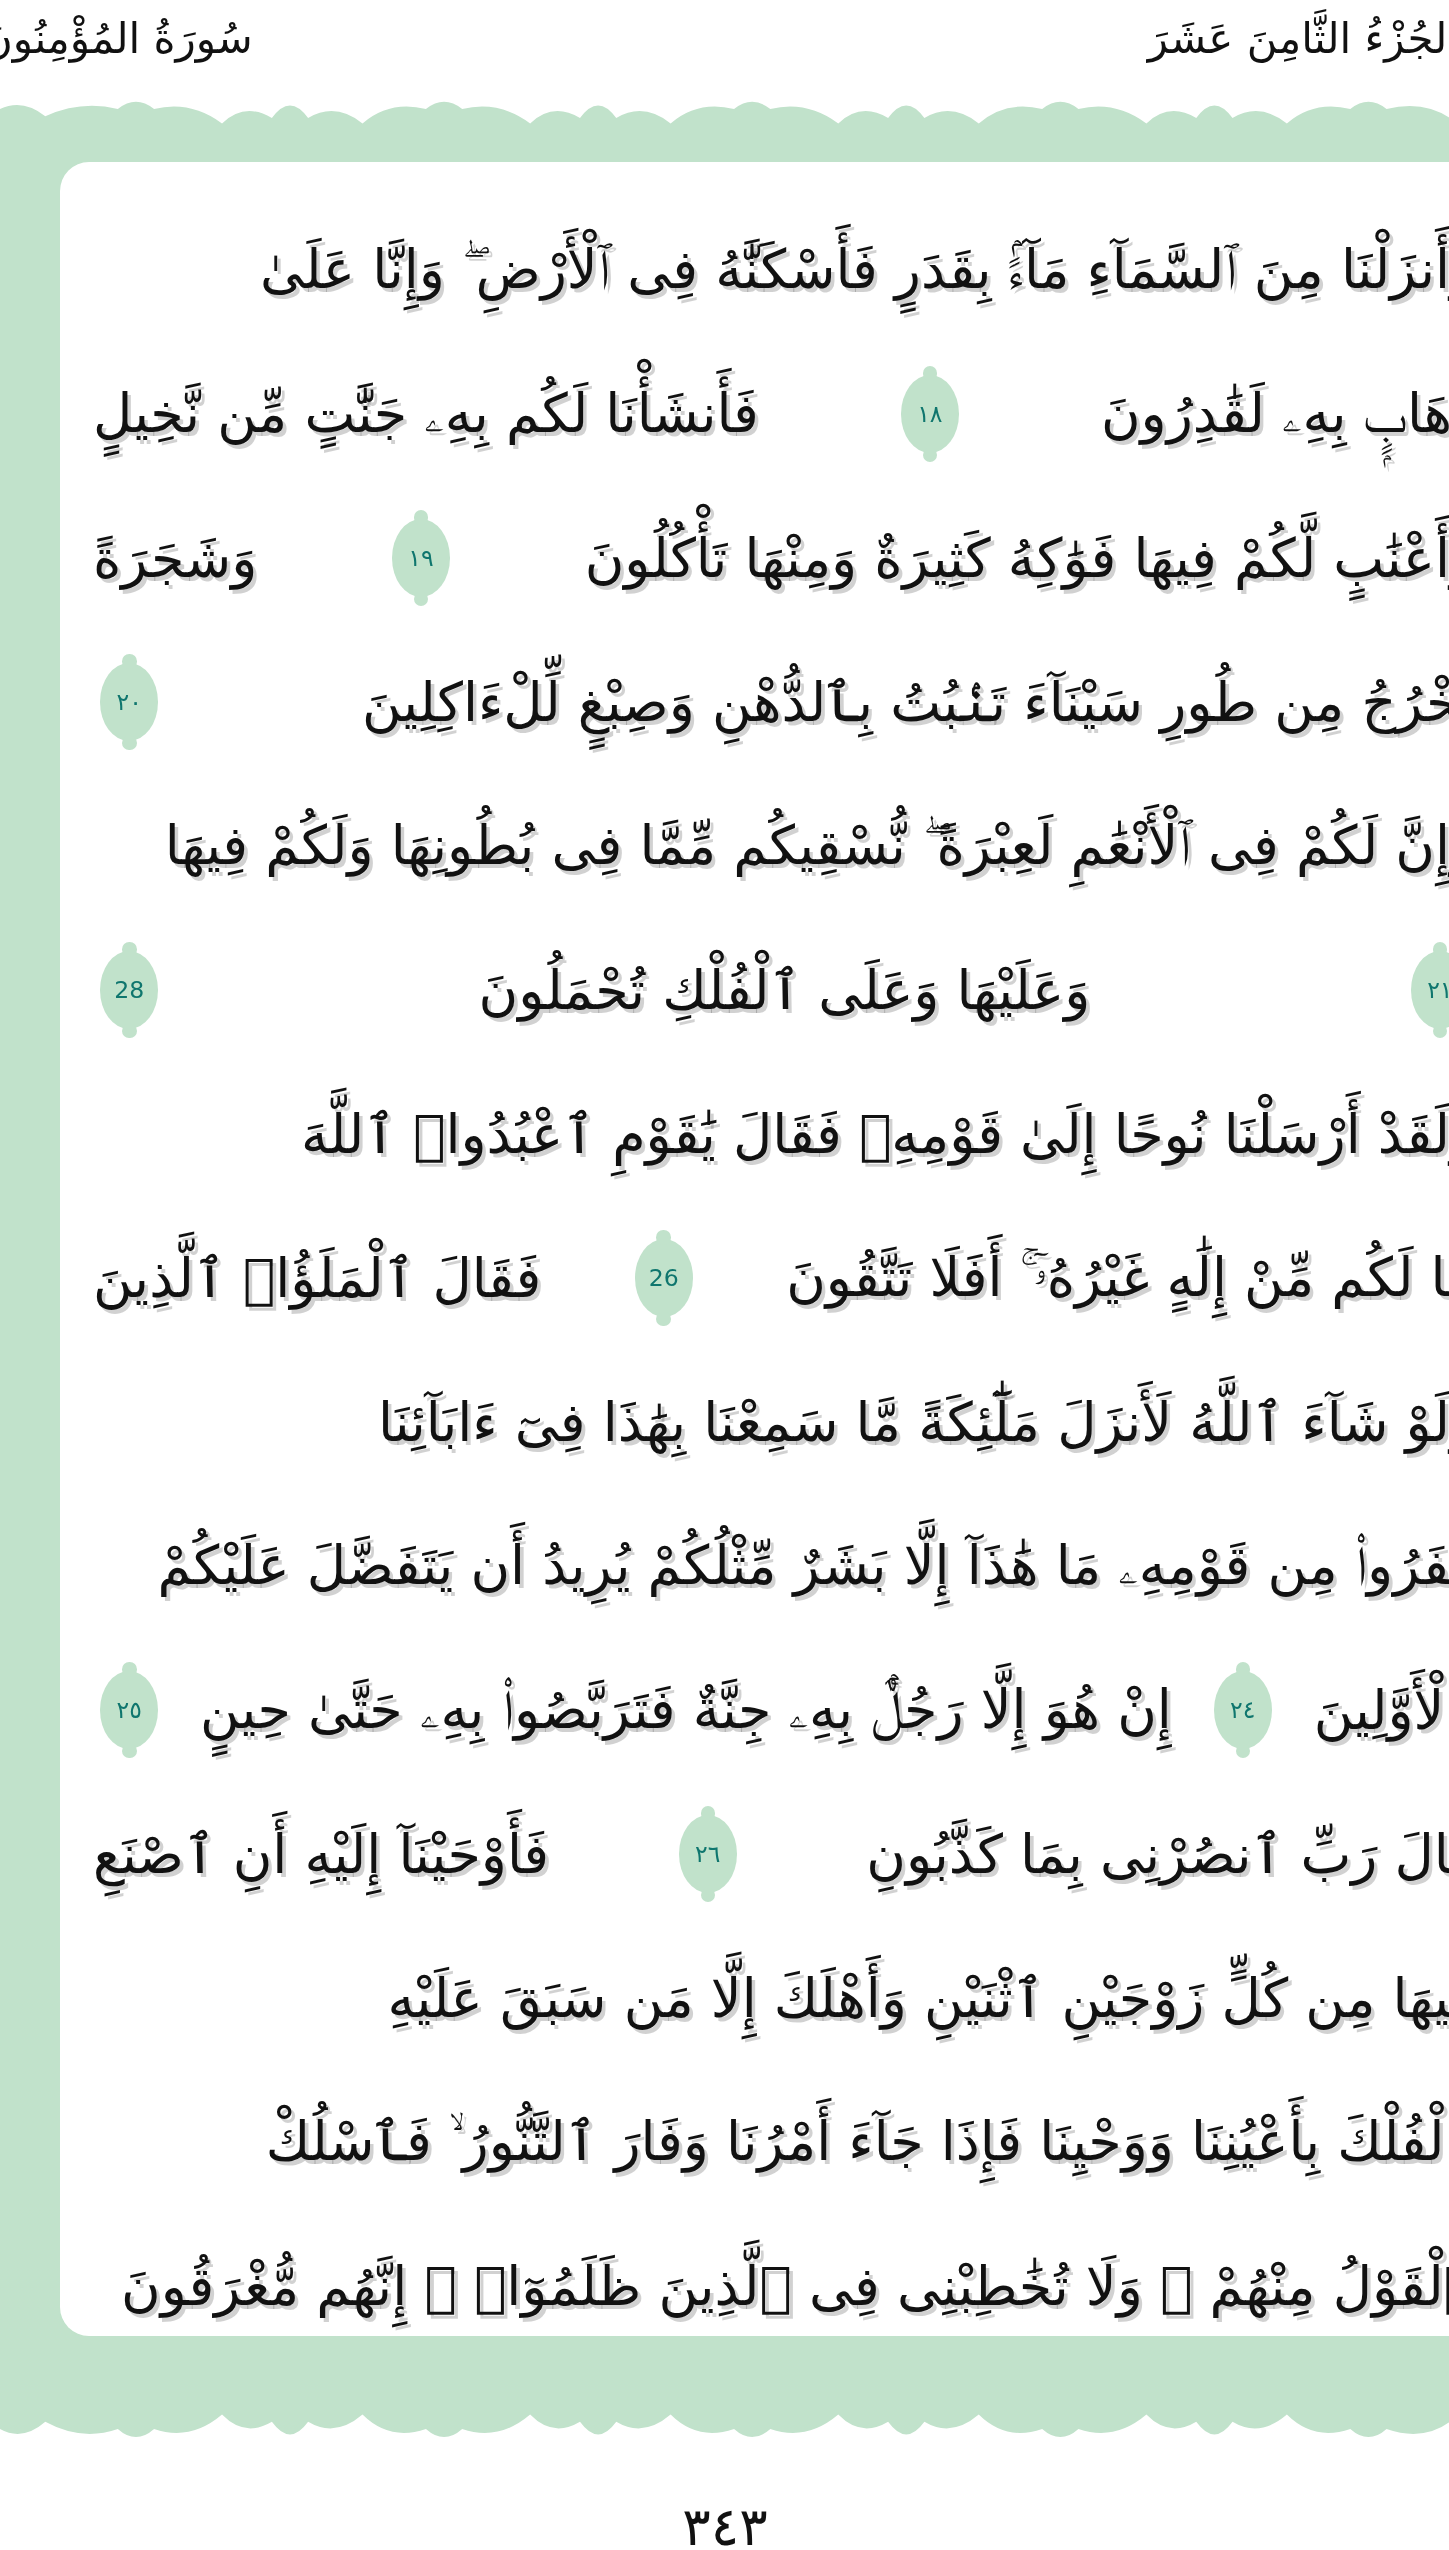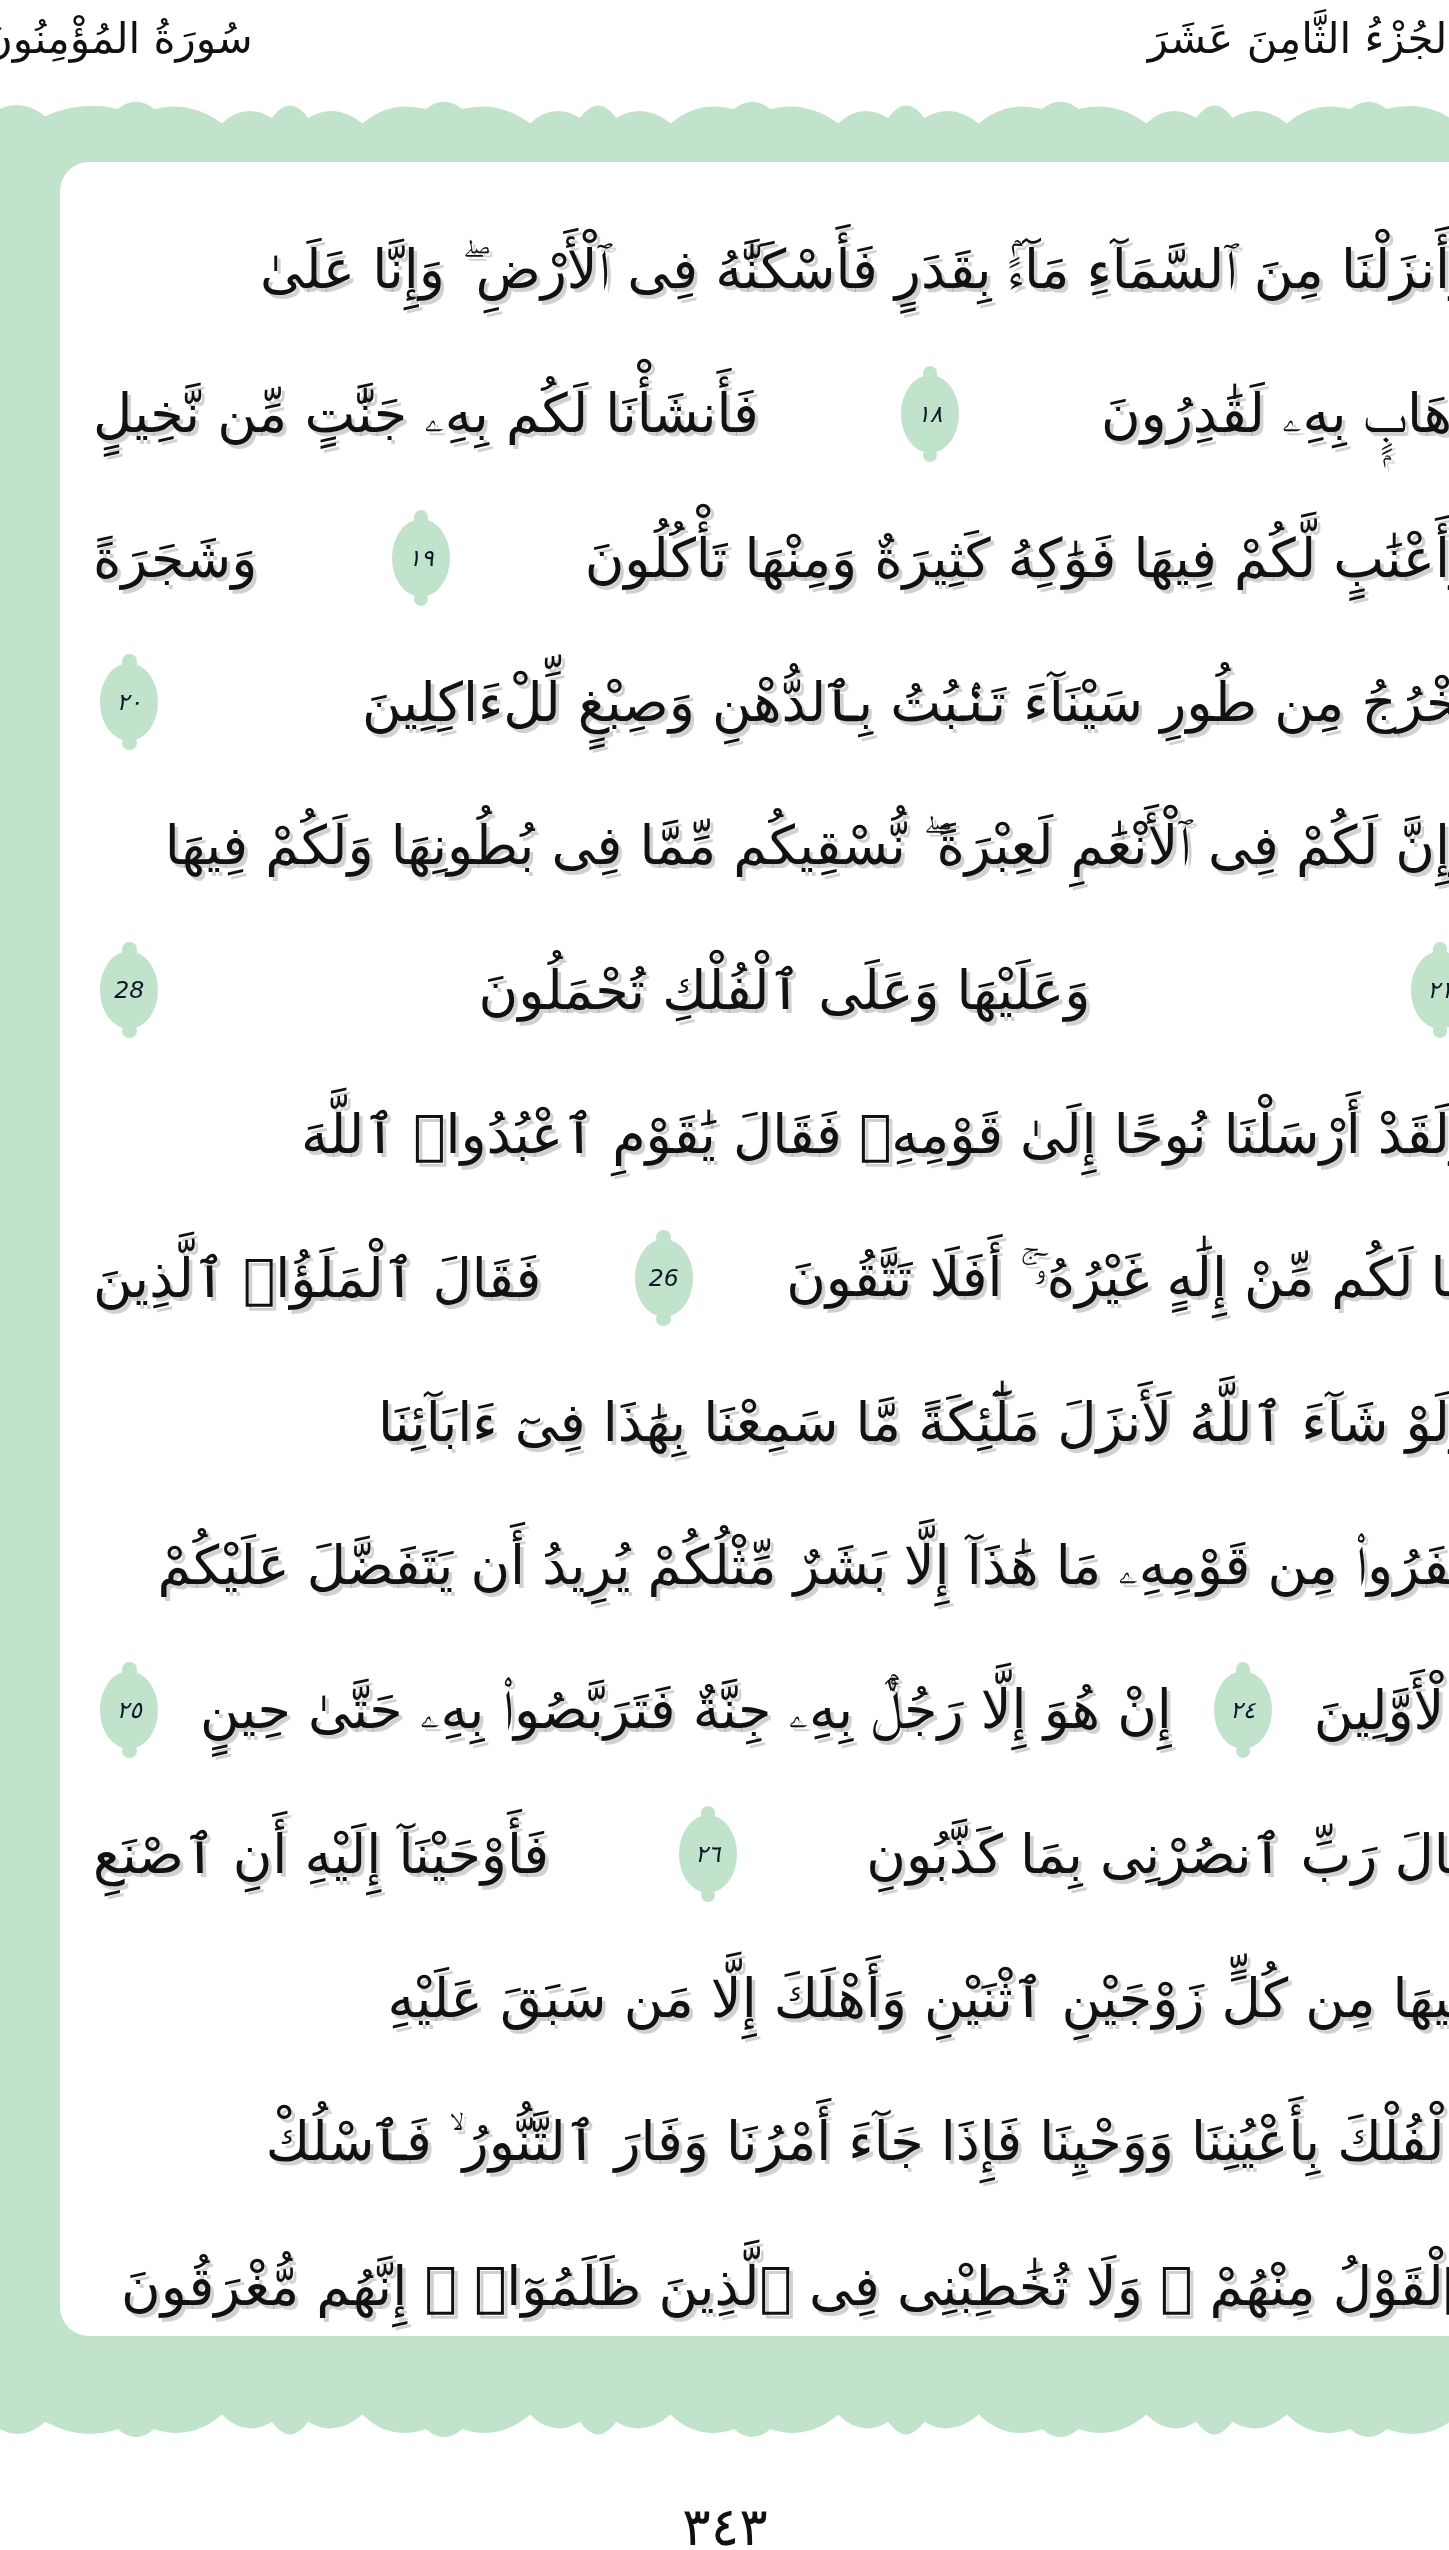--- a/index.html
+++ b/index.html
@@ -89,26 +89,25 @@
     }
     .ayah-marker {
       display: inline-flex;
       align-items: center;
       justify-content: center;
       width: 58px;
       height: 78px;
       background: #c1e2cb;
       border-radius: 50% / 50%;
       font-size: 23.6px;
-      color: #0f172a;
+      color: #0f766e;
       text-shadow: none;
       margin: 0 7.2px;
       position: relative;
       flex: 0 0 auto;
-      font-style: italic;
     }
     .ayah-marker::before {
       content: "";
       position: absolute;
       top: -9px;
       left: 50%;
       width: 14.5px;
       height: 14.5px;
       margin-left: -7.2px;
       background: #c1e2cb;

